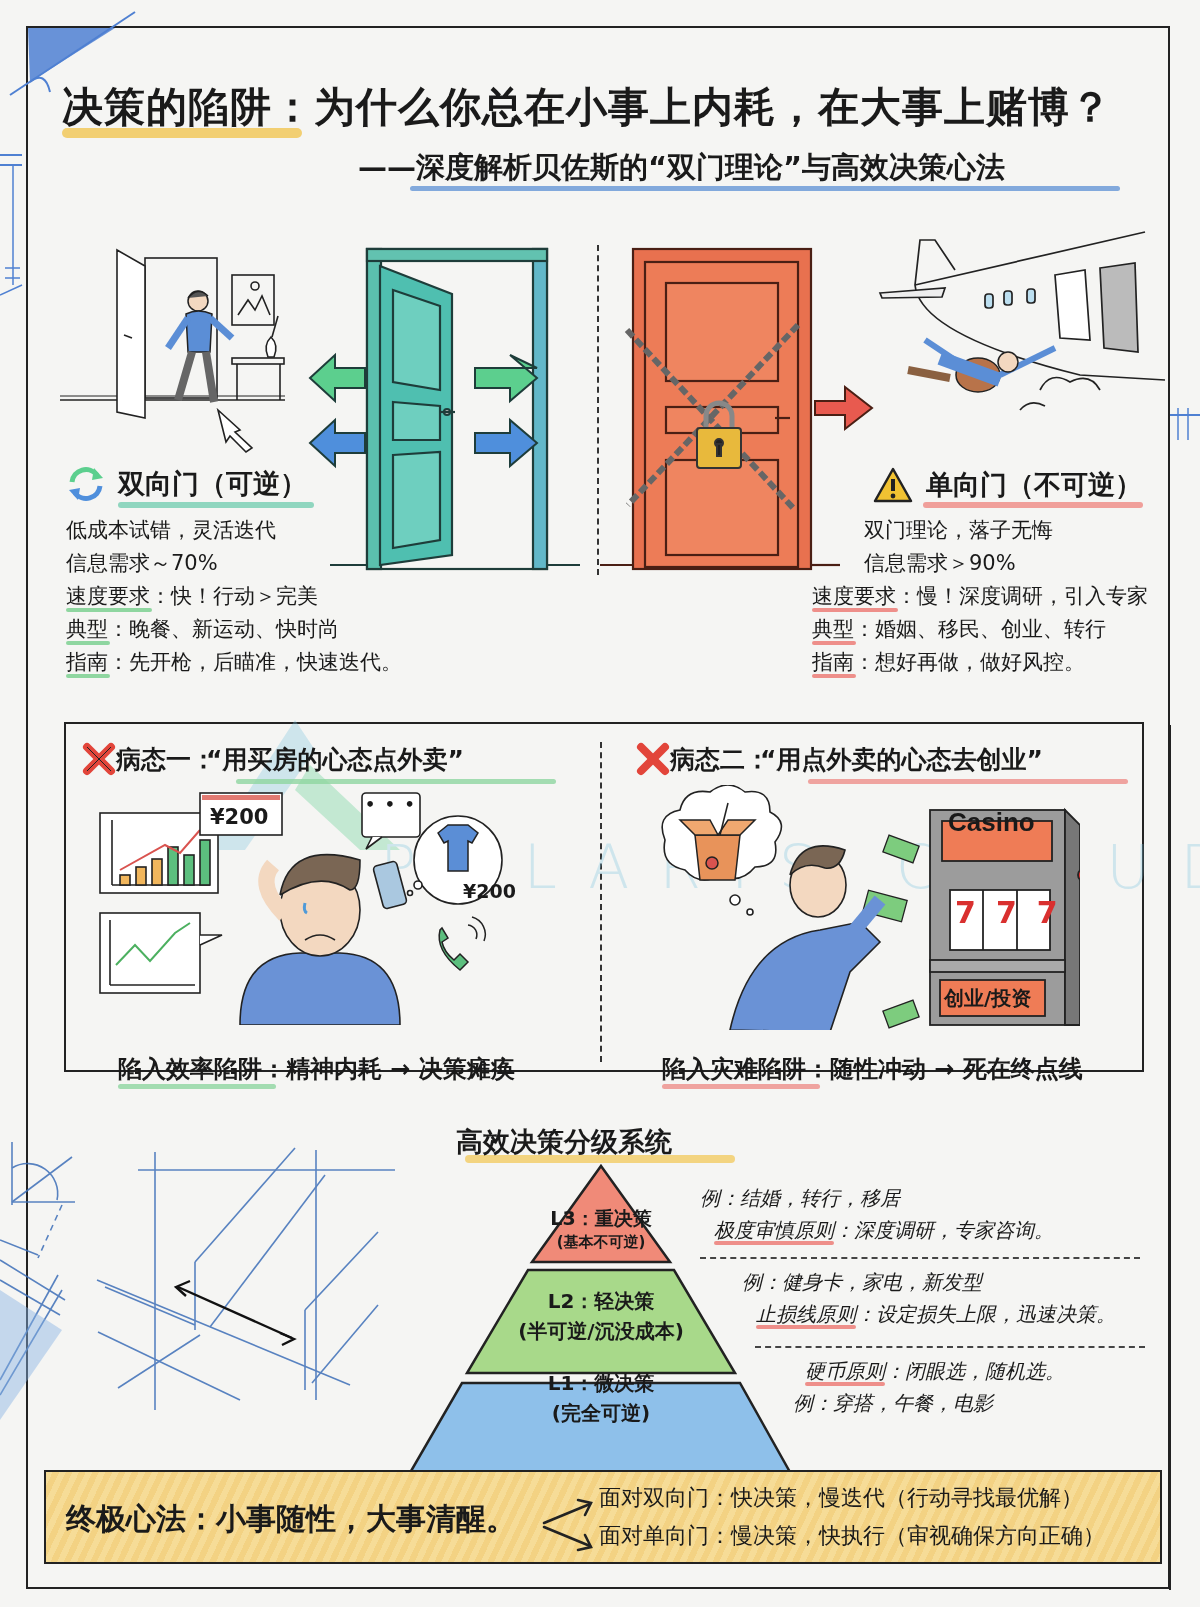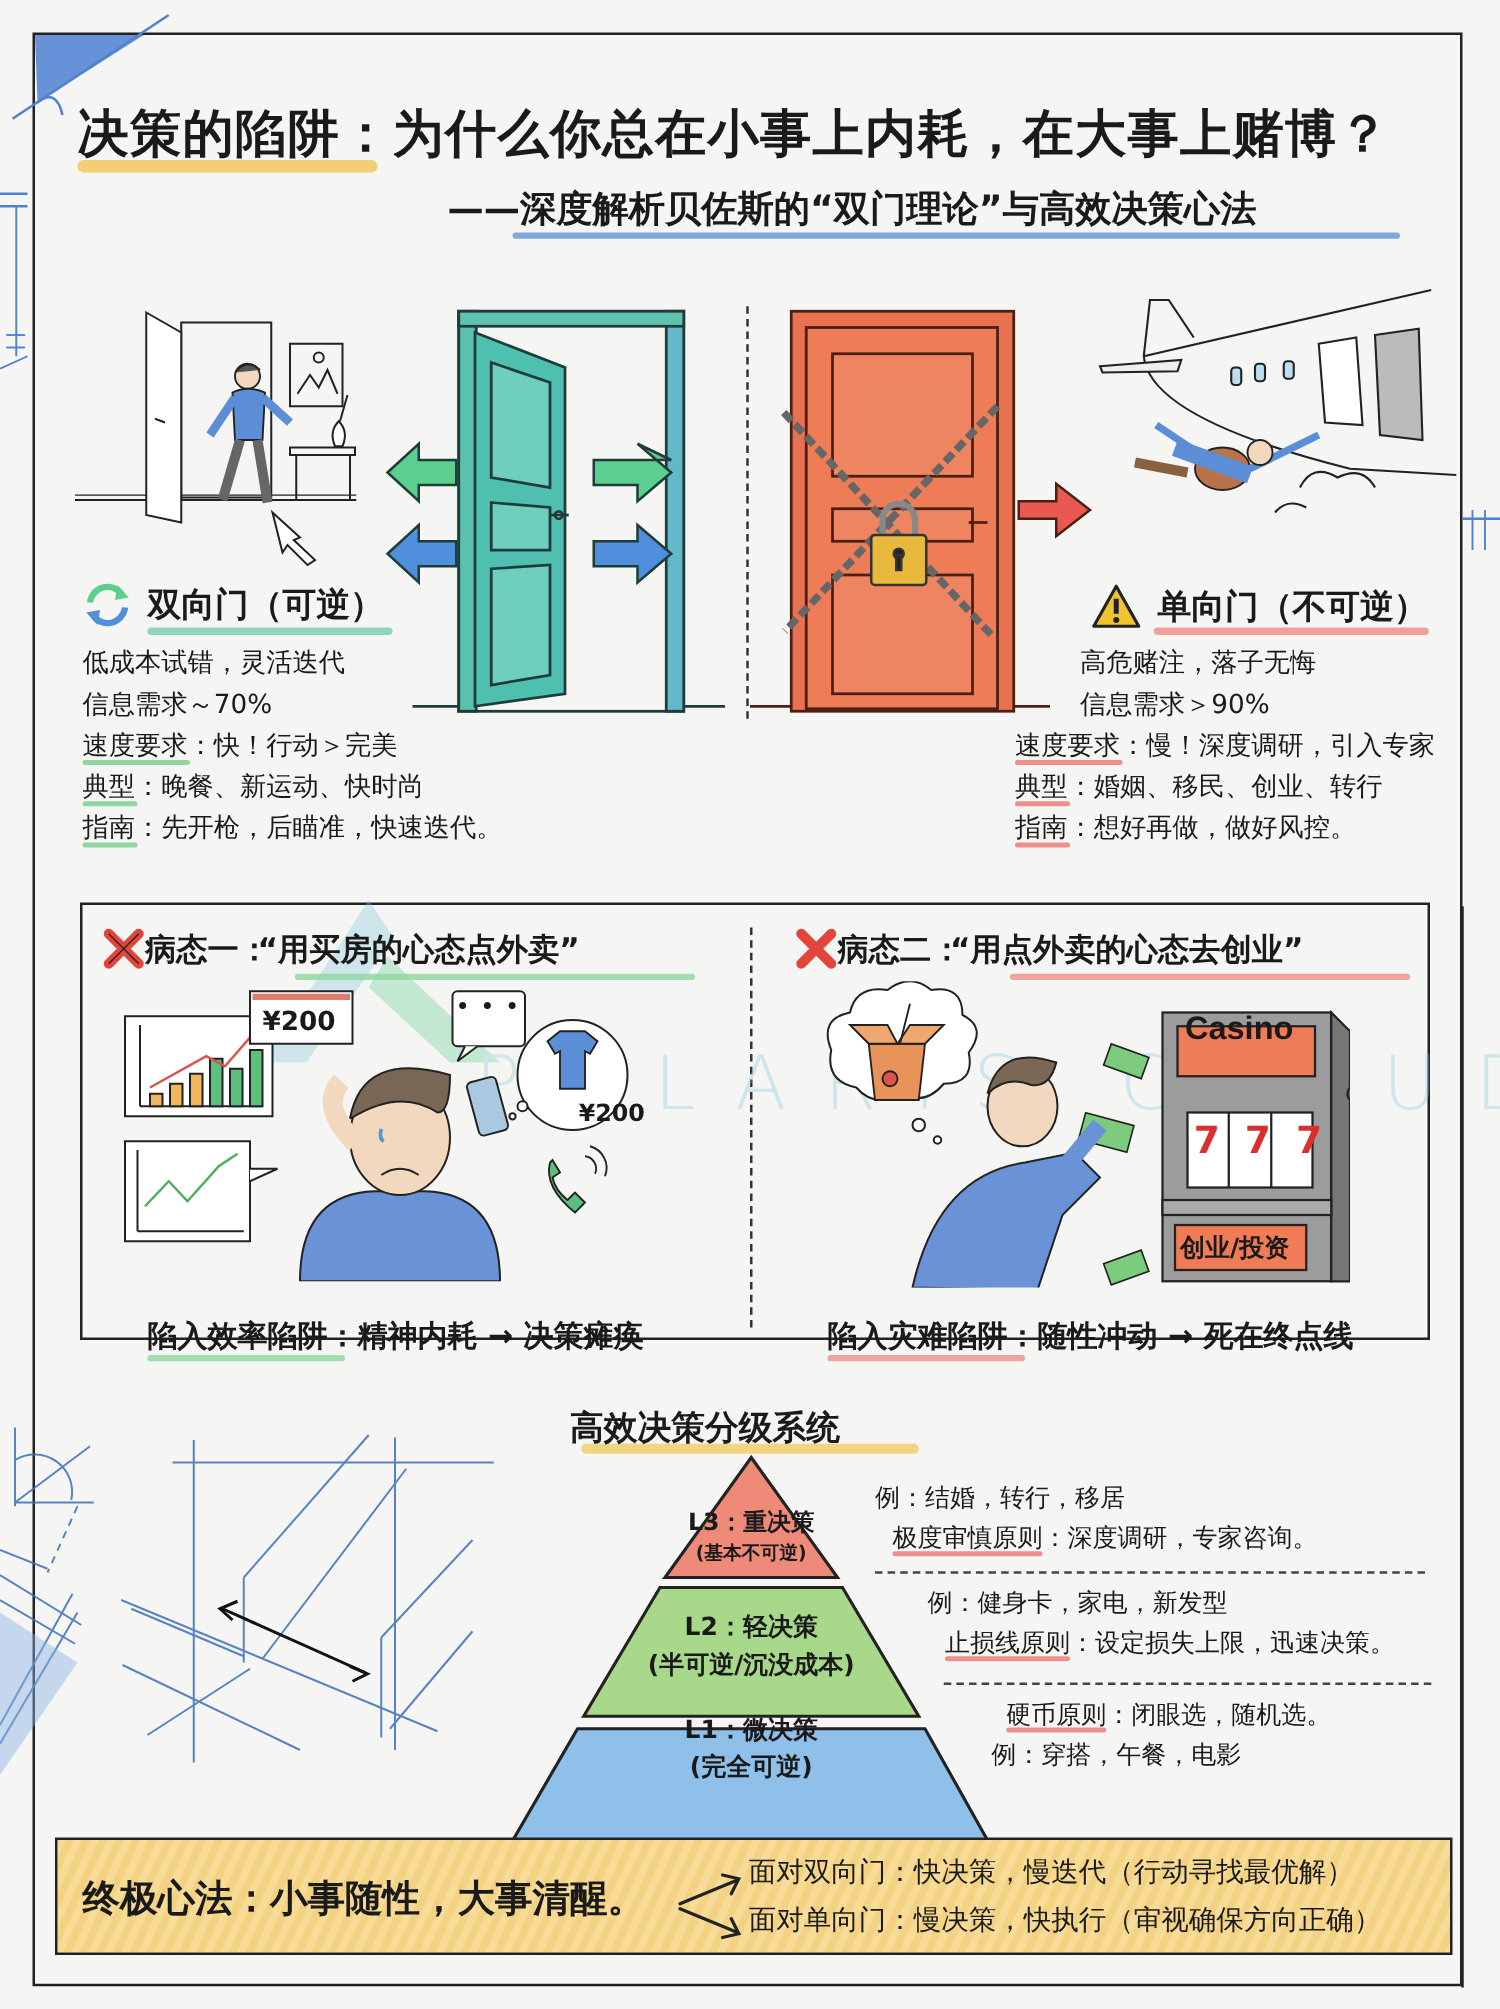--- a/index.html
+++ b/index.html
@@ -66,21 +66,21 @@
     position: absolute; left: 200px; top: 700px; width: 900px; height: 230px;
     pointer-events: none; color: #7ec4e0; opacity: .32;
   }
   .wm-cn { position: absolute; left: 270px; top: 0; font-size: 108px; font-weight: bold; letter-spacing: 12px; white-space: nowrap; }
   .wm-en { position: absolute; left: 180px; top: 132px; font-size: 60px; letter-spacing: 30px; white-space: nowrap; font-weight: 300; }
 
   .sys-title { position: absolute; left: 456px; top: 1124px; font-size: 27px; font-weight: bold; white-space: nowrap; }
   .sys-hl { position: absolute; left: 465px; top: 1155px; width: 270px; height: 8px; background: #f1c85a; border-radius: 4px; opacity: .75; }
 
   .pyr-label { position: absolute; text-align: center; font-size: 19px; font-weight: bold; line-height: 24px; white-space: nowrap; }
-  .pyr-desc { position: absolute; font-size: 20px; line-height: 32px; white-space: nowrap; font-weight: 500; }
+  .pyr-desc { position: absolute; font-size: 20px; line-height: 32px; white-space: nowrap; font-weight: 500; font-style: italic; }
   .pyr-dash { position: absolute; border-top: 2px dashed #444; height: 0; }
 
   .bottom-box {
     position: absolute; left: 44px; top: 1470px; width: 1118px; height: 94px;
     border: 2.5px solid #222;
     background: repeating-linear-gradient(115deg, #f6dc97 0px, #f6dc97 6px, #f3d283 6px, #f3d283 12px);
   }
   .bottom-main { position: absolute; left: 66px; top: 1499px; font-size: 30px; font-weight: bold; white-space: nowrap; }
   .bottom-line { position: absolute; font-size: 22px; font-weight: 500; white-space: nowrap; }
 </style>
@@ -268,21 +268,21 @@
 <div class="door-head" style="left:872px;top:466px;">
   <svg width="42" height="38" viewBox="0 0 42 38">
     <polygon points="21,3 39,35 3,35" fill="#f1c232" stroke="#222" stroke-width="2.5" stroke-linejoin="round"></polygon>
     <rect x="19" y="13" width="4" height="12" fill="#222"></rect>
     <circle cx="21" cy="30" r="2.4" fill="#222"></circle>
   </svg>
   <span>单向门（不可逆）</span>
 </div>
 <div class="abs" style="left:923px;top:502px;width:220px;height:6px;background:#ee8f8a;border-radius:3px;opacity:.85"></div>
 <div class="info-lines" style="left:864px;top:514px;">
-  <div>高危赌注，落子无悔</div>
+  <div>双门理论，落子无悔</div>
   <div>信息需求＞90%</div>
 </div>
 <div class="info-lines" style="left:812px;top:580px;">
   <div>速度要求：慢！深度调研，引入专家</div>
   <div>典型：婚姻、移民、创业、转行</div>
   <div>指南：想好再做，做好风控。</div>
 </div>
 <div class="abs" style="left:812px;top:608px;width:86px;height:4px;background:#ee8f8a;border-radius:2px"></div>
 <div class="abs" style="left:812px;top:641px;width:44px;height:4px;background:#ee8f8a;border-radius:2px"></div>
 <div class="abs" style="left:812px;top:674px;width:44px;height:4px;background:#ee8f8a;border-radius:2px"></div>

